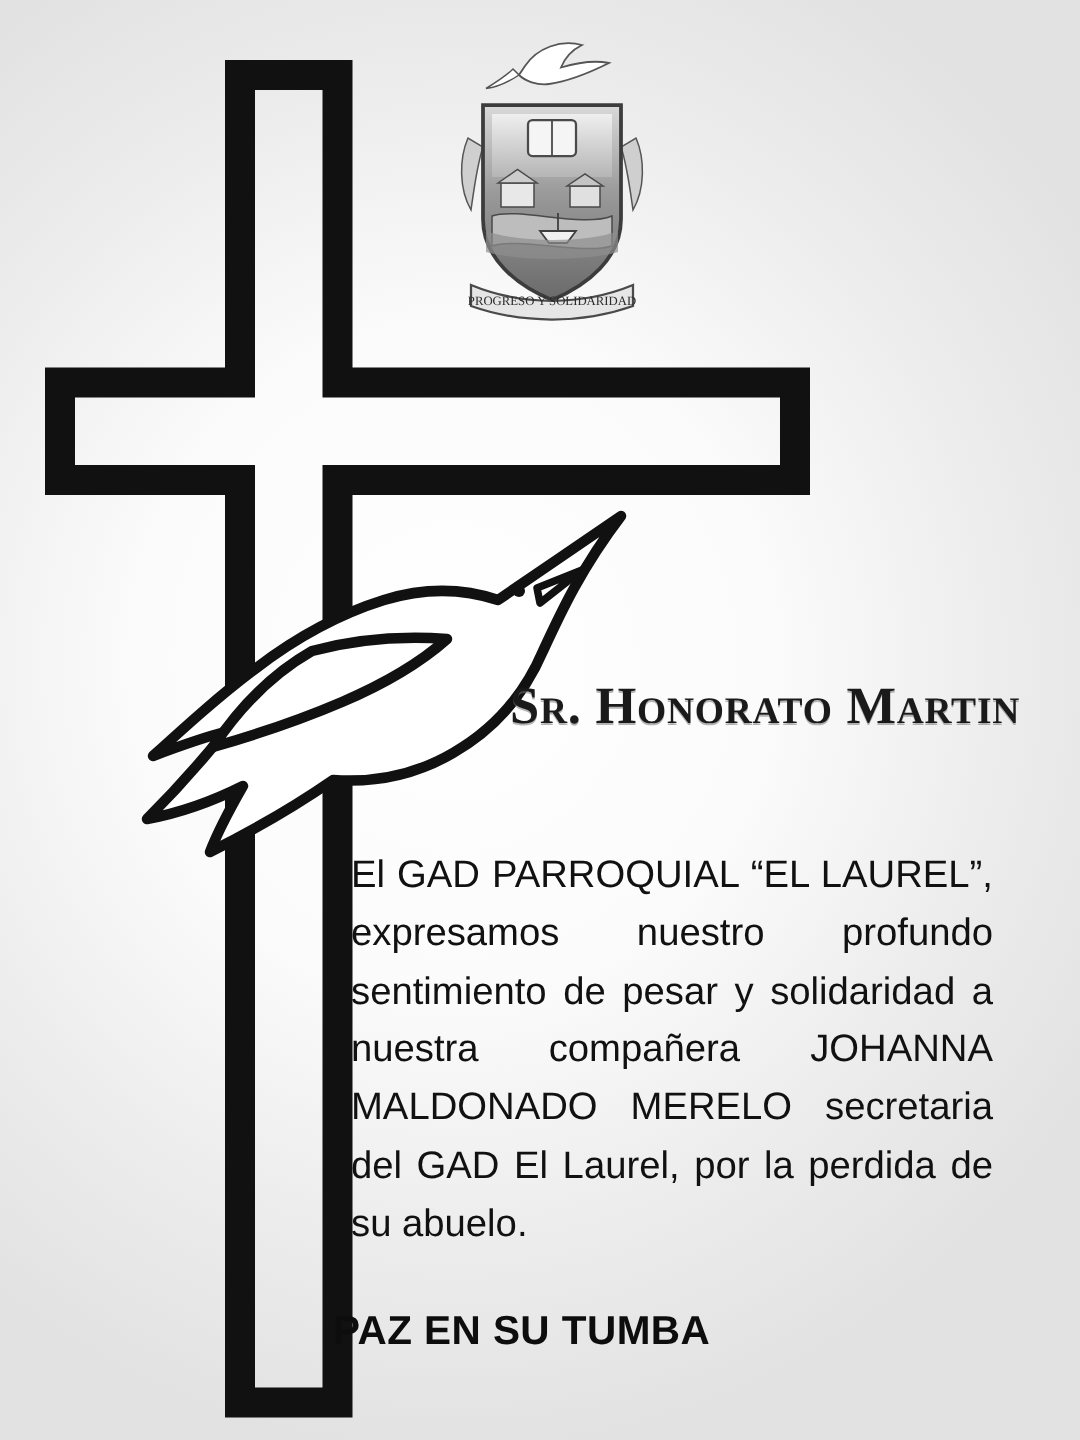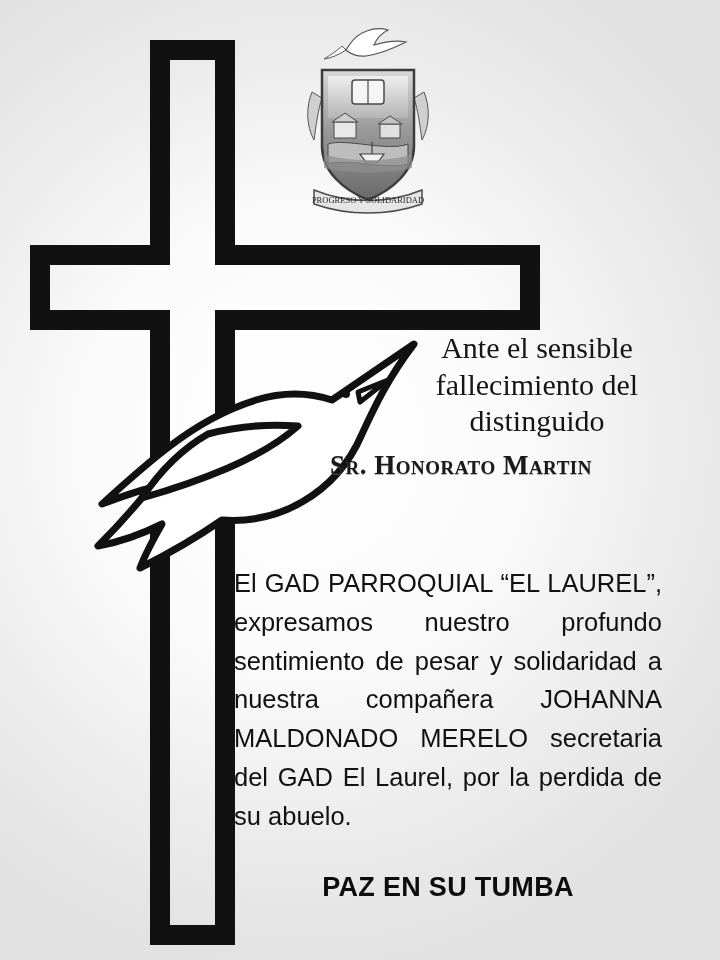--- a/index.html
+++ b/index.html
@@ -72,25 +72,26 @@
     font-size: 30px;
     line-height: 1.22;
     color: #151515;
   }
   #deceased {
     position: absolute;
     left: 330px;
     top: 450px;
     width: 360px;
     z-index: 4;
+    text-align: center;
     font-family: "Liberation Serif", serif;
     font-weight: bold;
     font-variant: small-caps;
     letter-spacing: 0.5px;
-    font-size: 27px;
+    font-size: 35px;
     line-height: 1.18;
     color: #1a1a1a;
     text-shadow: 0 1px 0 rgba(120,120,120,.55);
   }
   #body-text {
     position: absolute;
     left: 222px;
     top: 552px;
     width: 452px;
     z-index: 4;
@@ -100,21 +101,20 @@
     line-height: 1.52;
     color: #111;
   }
   #body-text p { margin: 12px; }
   #closing {
     position: absolute;
     left: 222px;
     top: 872px;
     width: 452px;
     z-index: 4;
-    text-align: center;
     font-weight: bold;
     font-size: 27px;
     letter-spacing: .3px;
     color: #0d0d0d;
   }
 </style>
 </head>
 <body>
 
 <div id="card">
@@ -192,25 +192,20 @@
                C112 168 142 158 170 146
                C198 134 222 120 240 104
                C212 102 180 104 150 112 Z" fill="#ffffff" stroke="#111111" stroke-width="7" stroke-linejoin="round"></path>
 
       <circle cx="288" cy="72" r="4" fill="#111111"></circle>
 
       <path d="M300 70 L330 58 L302 80 Z" fill="#ffffff" stroke="#111111" stroke-width="5" stroke-linejoin="round"></path>
     </svg>
   </div>
 
-  <div id="intro">
-    <div>Ante el sensible</div>
-    <div>fallecimiento del</div>
-    <div>distinguido</div>
-  </div>
 
   <div id="deceased">
     <div>Sr. Honorato Martin</div>
   </div>
 
   <div id="body-text">
     <p>El GAD PARROQUIAL “EL LAUREL”, expresamos nuestro profundo sentimiento de pesar y solidaridad a nuestra compañera JOHANNA MALDONADO MERELO secretaria del GAD El Laurel, por la perdida de su abuelo.</p>
   </div>
 
   <div id="closing">PAZ EN SU TUMBA</div>

